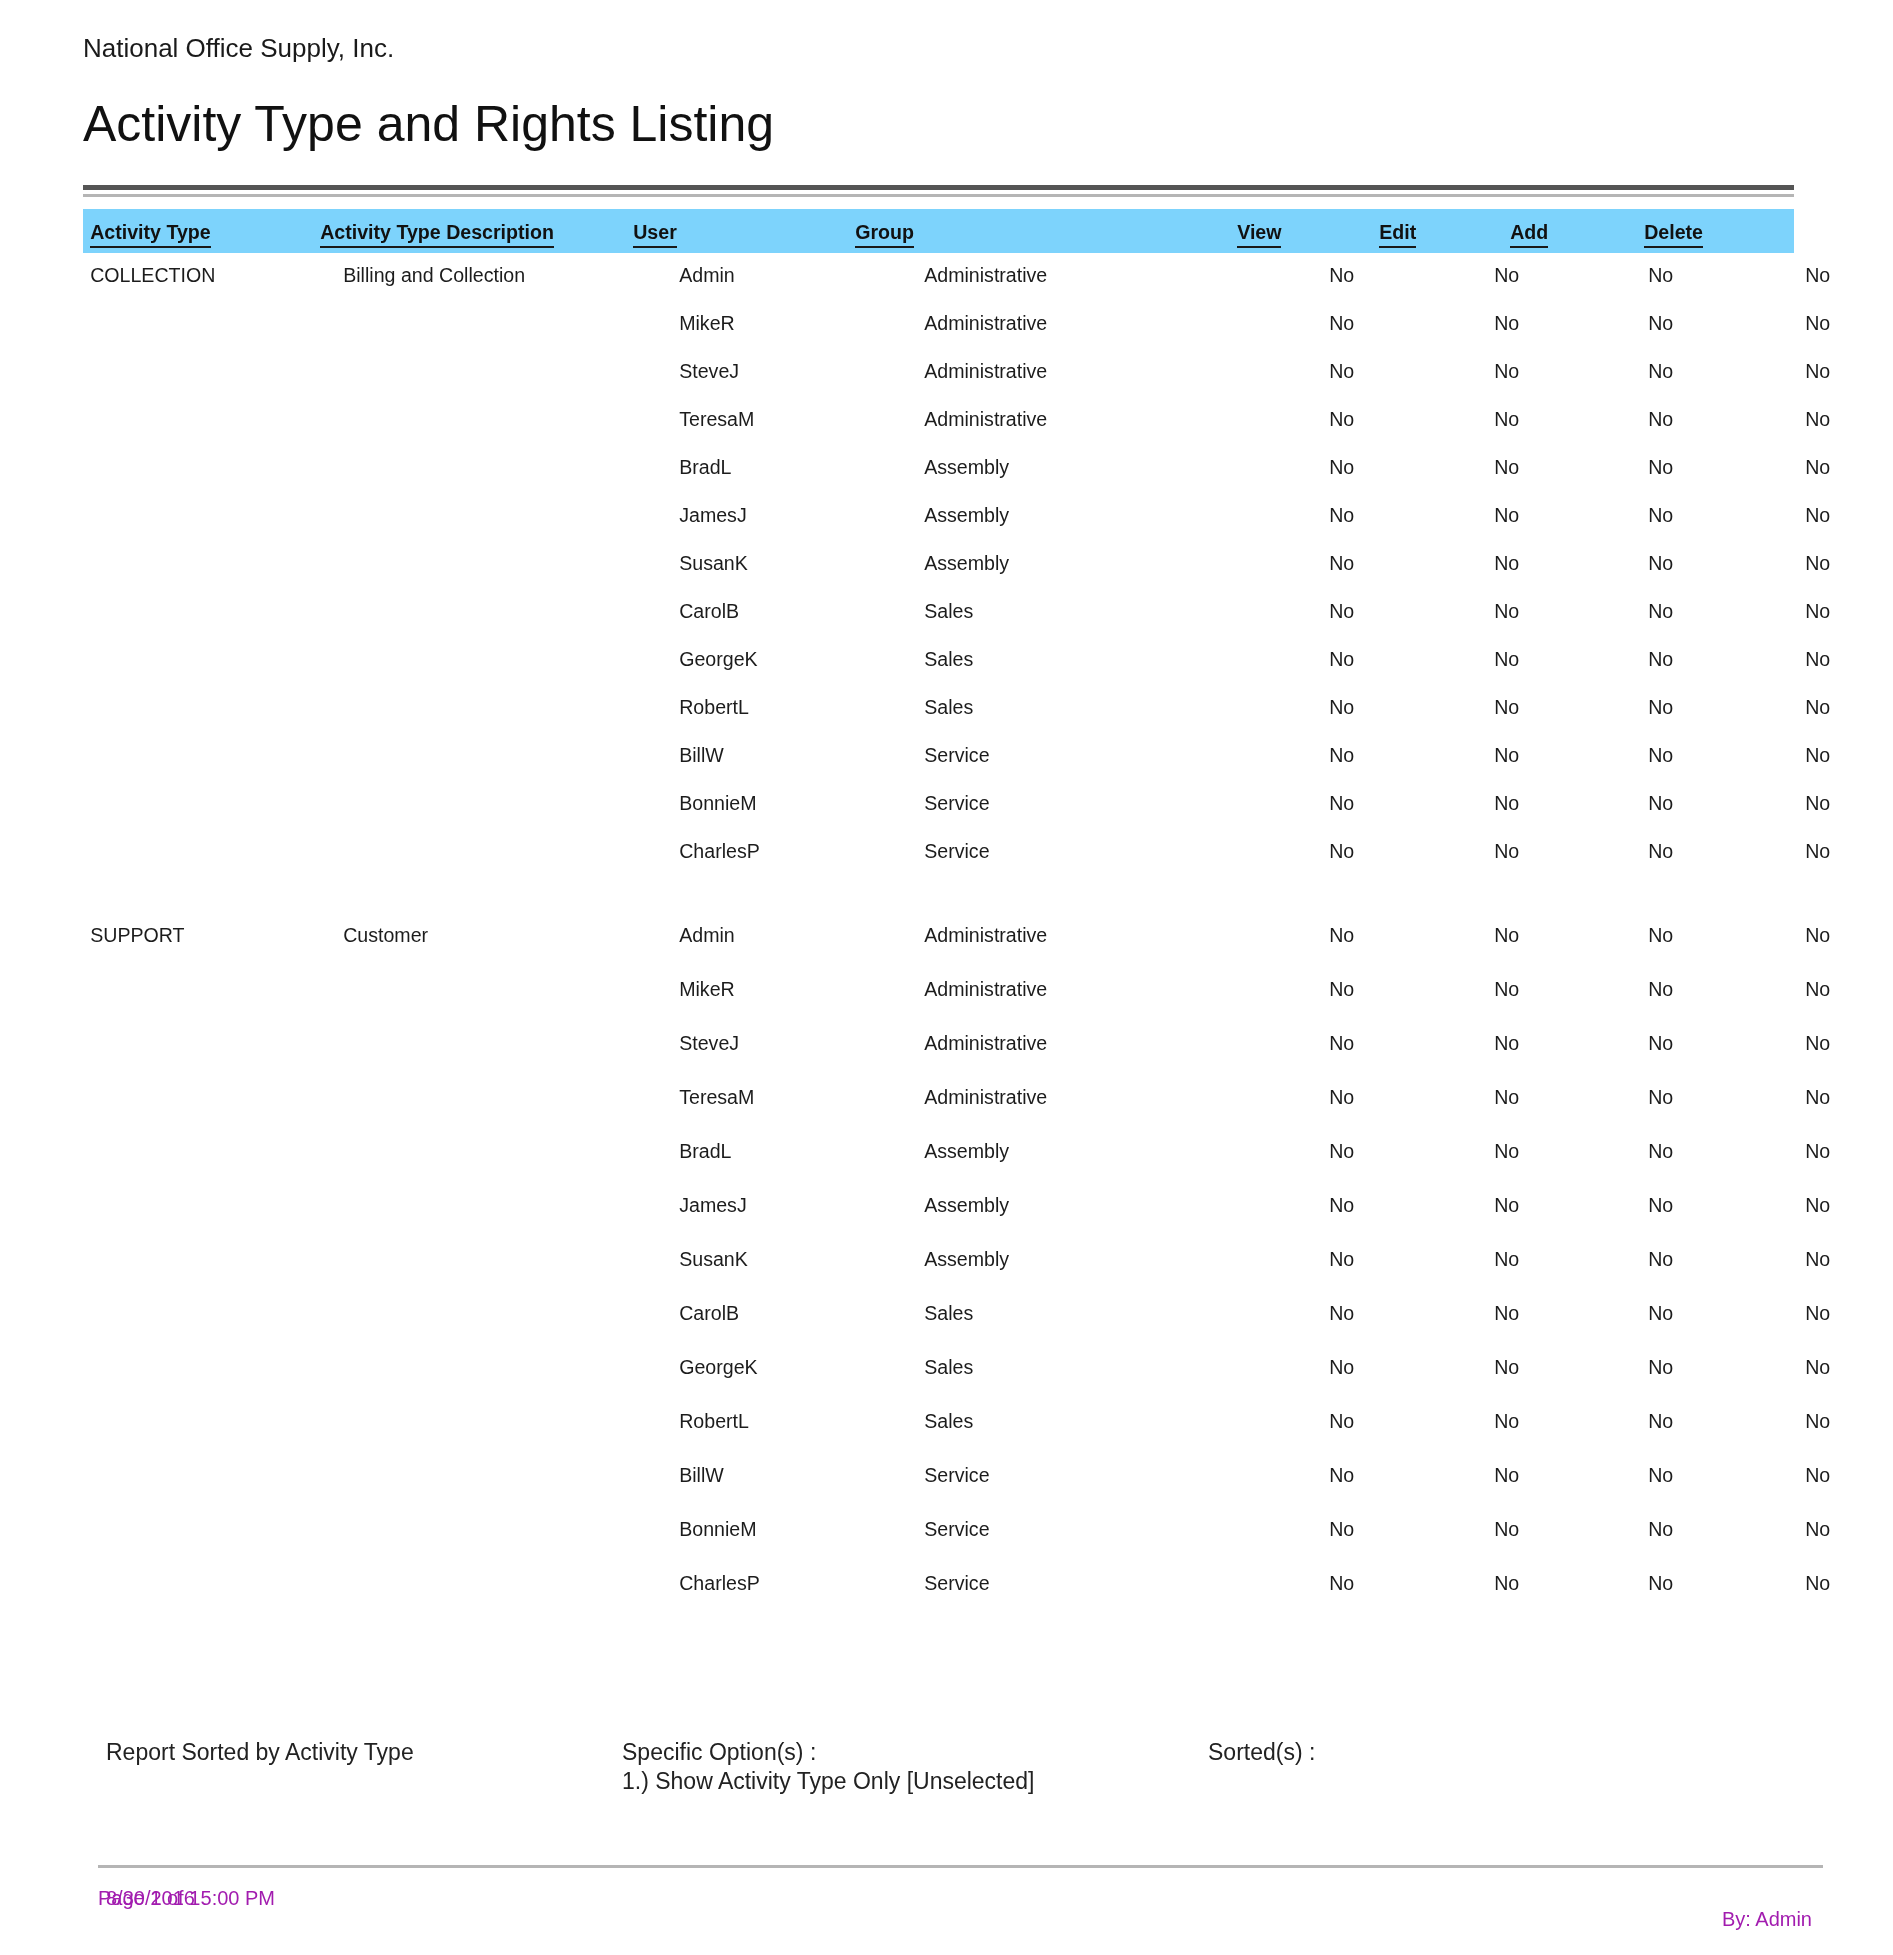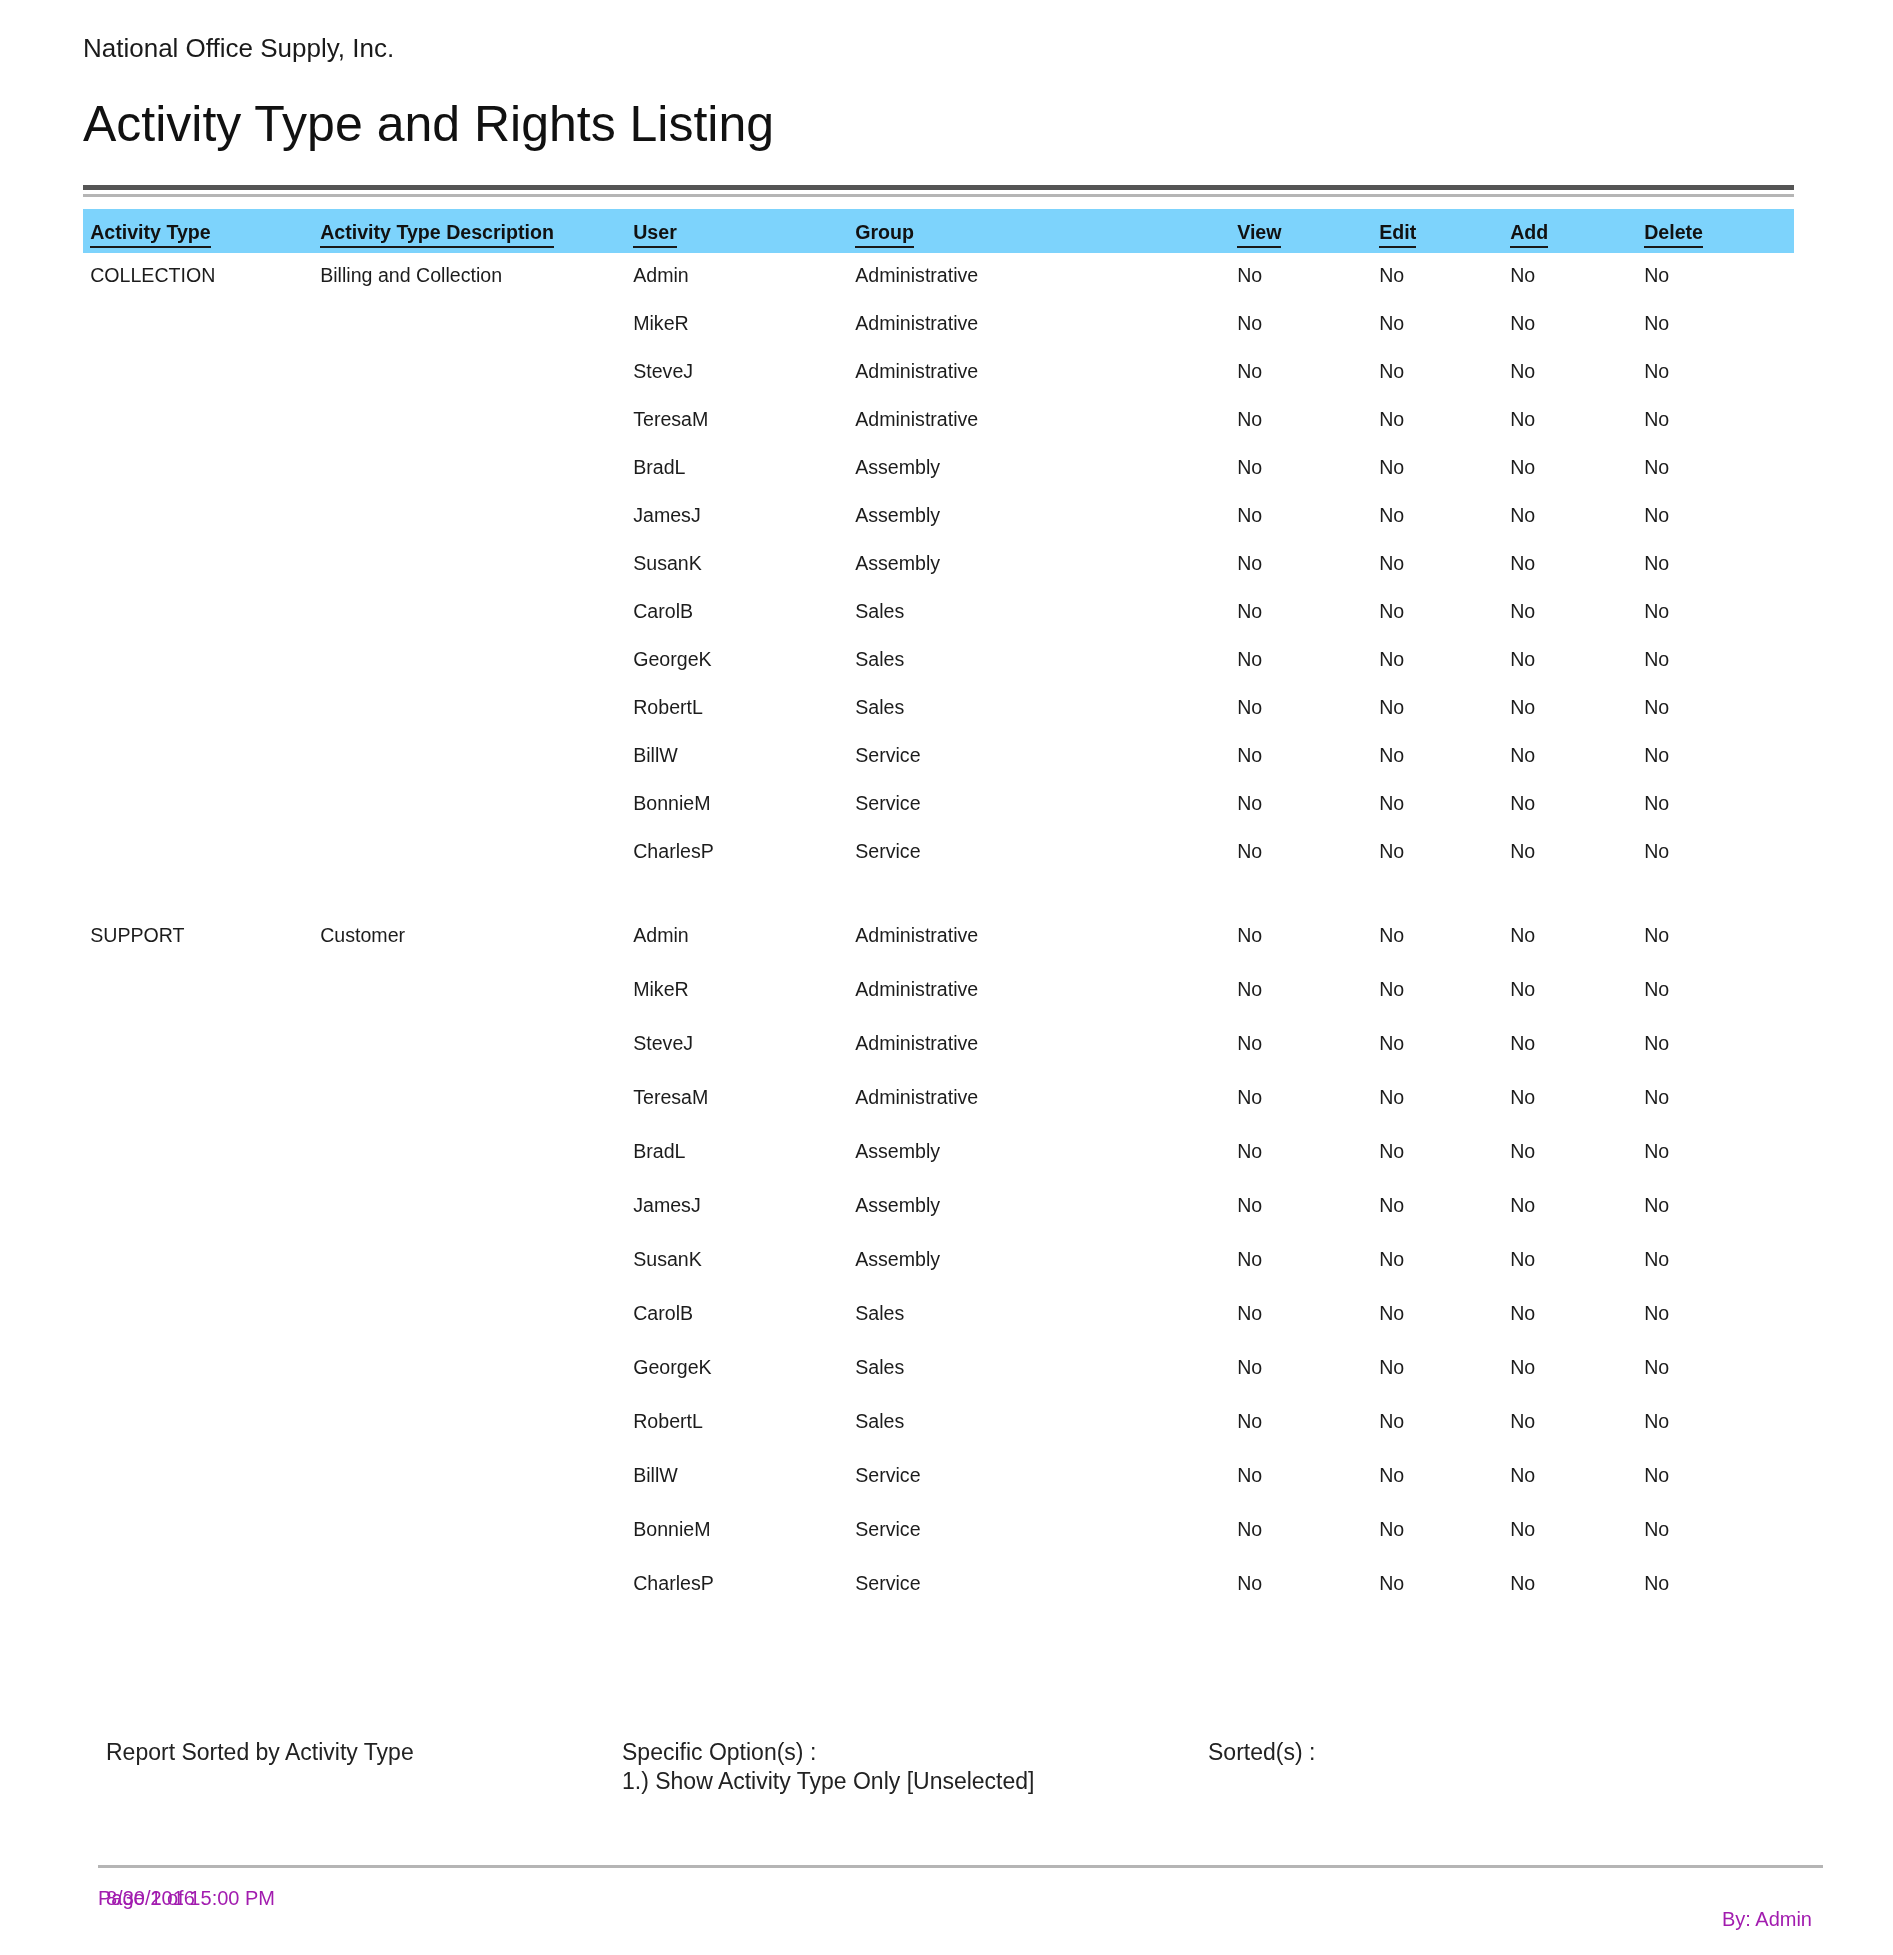--- a/index.html
+++ b/index.html
@@ -34,21 +34,21 @@
   }
   .col-header span {
     display:inline-block;
     border-bottom:2.6px solid #191919;
     padding-bottom:2px;
   }
 
   .section { position:absolute; left:83px; width:1711px; }
   .section-0 { top:263px; }
   .section-1 { top:923px; }
-  .row { align-items:start; }
+  .row { align-items:start;gap:23px; }
   .section-0 .row { height:48px; }
   .section-1 .row { height:54px; }
   .cell { font-size:19.6px; line-height:24px; color:#1c1c1c; white-space:nowrap; }
 
   .mid-footer-item { position:absolute; font-size:23px; line-height:22px; color:#222; }
   .sorted-by   { left:106px;  top:1741px; }
   .specifics   { left:622px;  top:1741px; }
   .specifics .option { margin-top:6.5px;text-align:right; }
   .filters     { left:1208px; top:1741px; }
 

